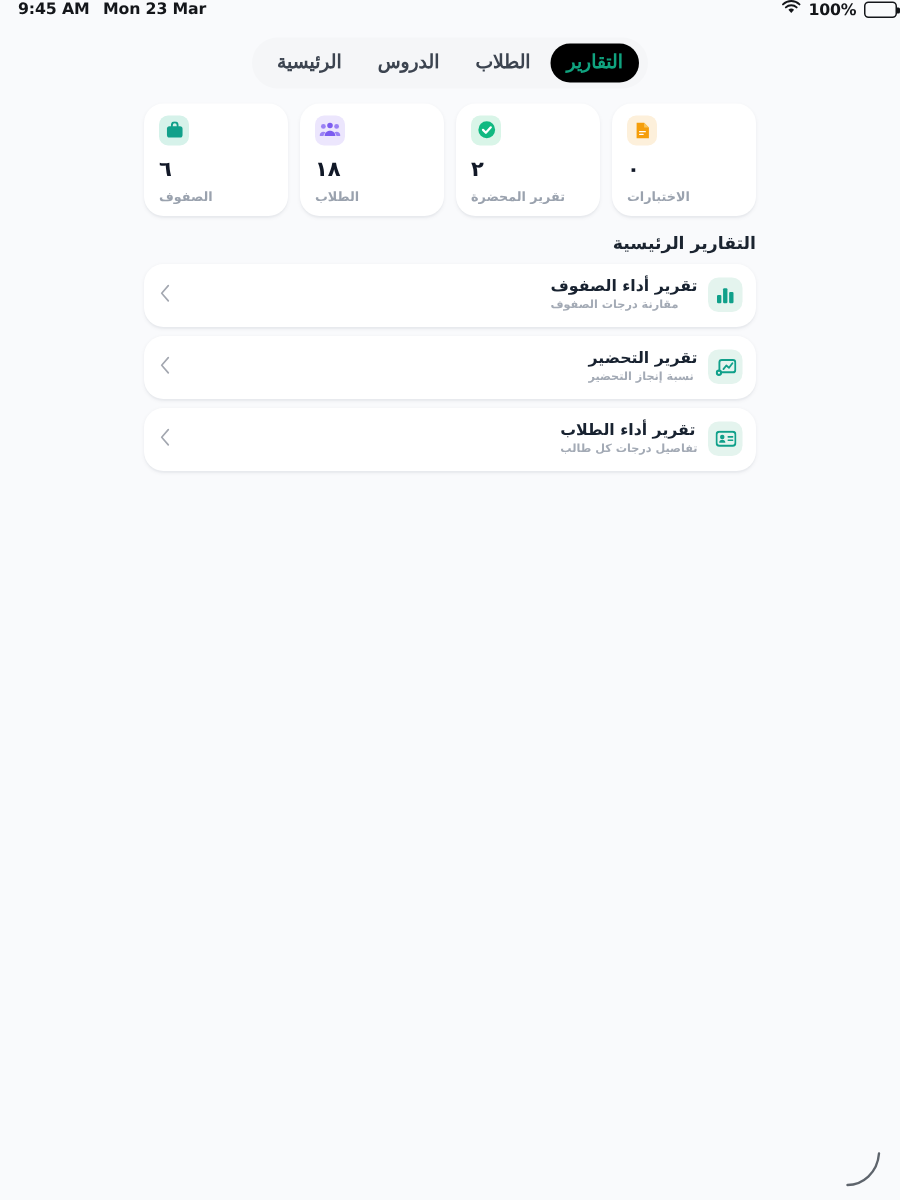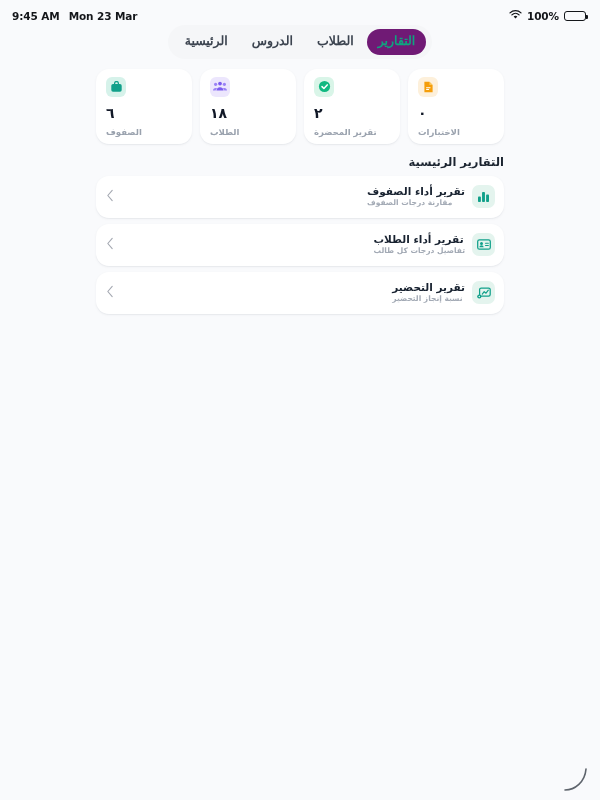--- a/index.html
+++ b/index.html
@@ -15,23 +15,23 @@
     background: #f9fafc;
     color: #1f2937;
     overflow: hidden;
     position: relative;
   }
 
   
   .status-bar {
     height: 22px;
     display: flex;
-    align-items: flex-end;
+    align-items: flex-start;
     justify-content: space-between;
-    padding: 0 14px 0 12px;
+    padding: 0 2px 0 12px;
     direction: ltr;
     font-size: 10.5px;
     font-weight: 600;
     color: #14161a;
     letter-spacing: -0.1px;
   }
   .status-left { display: flex; align-items: center; gap: 9px; }
   .status-right { display: flex; align-items: center; gap: 5px; }
 
   .wifi-icon { display: block; }
@@ -78,21 +78,21 @@
     padding: 5px 11px;
     border-radius: 13px;
     white-space: nowrap;
     line-height: 1.25;
     cursor: pointer;
     background: transparent;
     border: none;
     font-family: Liberation Sans, sans-serif;
   }
   .tab.active {
-    background: #701a75;
+    background: #000000;
     color: #10a37f;
   }
 
   
   .stats-row {
     display: flex;
     flex-direction: row;
     gap: 8px;
     margin: 10px auto 0;
     width: 408px;
@@ -301,60 +301,60 @@
     <span class="report-spacer"></span>
     <span class="chevron">
       <svg width="9" height="13" viewBox="0 0 9 13">
         <path d="M6.2 1.4 L1.8 6.5 L6.2 11.6" stroke="#6b7280" stroke-width="1.1" fill="none" stroke-linecap="round" stroke-linejoin="round"></path>
       </svg>
     </span>
   </div>
 
   <div class="report-row">
     <span class="report-icon">
+      <svg width="14" height="12" viewBox="0 0 14 12">
+        <rect x="2.6" y="1" width="10.6" height="8.2" rx="1.6" fill="none" stroke="#10a08a" stroke-width="1.25"></rect>
+        <path d="M5.3 7.1 L7.2 4.7 L9 6.2 L11.3 3.2" stroke="#10a08a" stroke-width="1.2" fill="none" stroke-linecap="round" stroke-linejoin="round"></path>
+        <circle cx="2.3" cy="9.5" r="2.1" fill="#10a08a"></circle>
+        <circle cx="2.3" cy="9.5" r="0.75" fill="#e4f4ee"></circle>
+      </svg>
+    </span>
+    <div class="report-text">
+      <span class="report-title">تقرير التحضير</span>
+      <span class="report-sub">نسبة إنجاز التحضير</span>
+    </div>
+    <span class="report-spacer"></span>
+    <span class="chevron">
+      <svg width="9" height="13" viewBox="0 0 9 13">
+        <path d="M6.2 1.4 L1.8 6.5 L6.2 11.6" stroke="#6b7280" stroke-width="1.1" fill="none" stroke-linecap="round" stroke-linejoin="round"></path>
+      </svg>
+    </span>
+  </div>
+
+  <div class="report-row">
+    <span class="report-icon">
       <svg width="14" height="11" viewBox="0 0 14 11">
         <rect x="0.7" y="0.8" width="12.6" height="9.4" rx="1.8" fill="none" stroke="#10a08a" stroke-width="1.25"></rect>
         <circle cx="4.5" cy="4.4" r="1.5" fill="#10a08a"></circle>
         <path d="M2.4 8.2c0-1.2.95-2 2.1-2s2.1.8 2.1 2z" fill="#10a08a"></path>
         <rect x="8" y="3.7" width="3.9" height="1.05" rx=".5" fill="#10a08a"></rect>
         <rect x="8" y="6" width="3.9" height="1.05" rx=".5" fill="#10a08a"></rect>
       </svg>
     </span>
     <div class="report-text">
       <span class="report-title">تقرير أداء الطلاب</span>
       <span class="report-sub">تفاصيل درجات كل طالب</span>
     </div>
     <span class="report-spacer"></span>
     <span class="chevron">
       <svg width="9" height="13" viewBox="0 0 9 13">
         <path d="M6.2 1.4 L1.8 6.5 L6.2 11.6" stroke="#6b7280" stroke-width="1.1" fill="none" stroke-linecap="round" stroke-linejoin="round"></path>
       </svg>
     </span>
   </div>
 
-  <div class="report-row">
-    <span class="report-icon">
-      <svg width="14" height="12" viewBox="0 0 14 12">
-        <rect x="2.6" y="1" width="10.6" height="8.2" rx="1.6" fill="none" stroke="#10a08a" stroke-width="1.25"></rect>
-        <path d="M5.3 7.1 L7.2 4.7 L9 6.2 L11.3 3.2" stroke="#10a08a" stroke-width="1.2" fill="none" stroke-linecap="round" stroke-linejoin="round"></path>
-        <circle cx="2.3" cy="9.5" r="2.1" fill="#10a08a"></circle>
-        <circle cx="2.3" cy="9.5" r="0.75" fill="#e4f4ee"></circle>
-      </svg>
-    </span>
-    <div class="report-text">
-      <span class="report-title">تقرير التحضير</span>
-      <span class="report-sub">نسبة إنجاز التحضير</span>
-    </div>
-    <span class="report-spacer"></span>
-    <span class="chevron">
-      <svg width="9" height="13" viewBox="0 0 9 13">
-        <path d="M6.2 1.4 L1.8 6.5 L6.2 11.6" stroke="#6b7280" stroke-width="1.1" fill="none" stroke-linecap="round" stroke-linejoin="round"></path>
-      </svg>
-    </span>
-  </div>
-
 </div>
 
 <span class="corner-arc">
   <svg width="26" height="26" viewBox="0 0 26 26">
     <path d="M3 24 C13 24 23 16 24 3" stroke="#5e646c" stroke-width="1.6" fill="none" stroke-linecap="round"></path>
   </svg>
 </span>
 
 </body></html>

